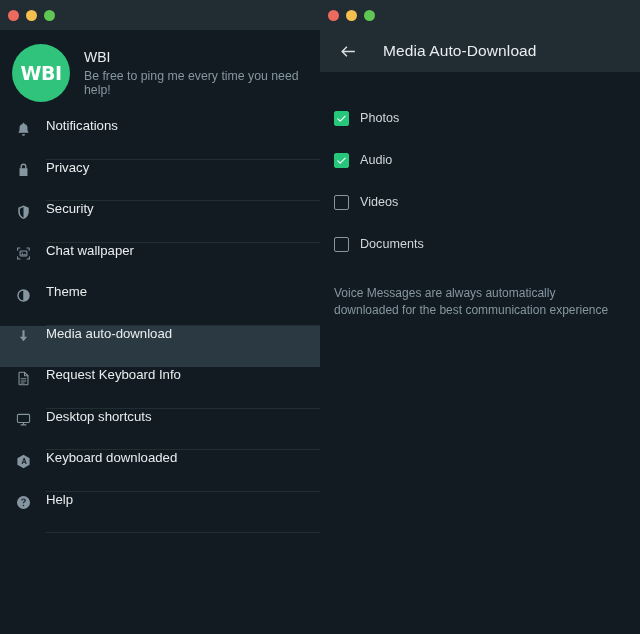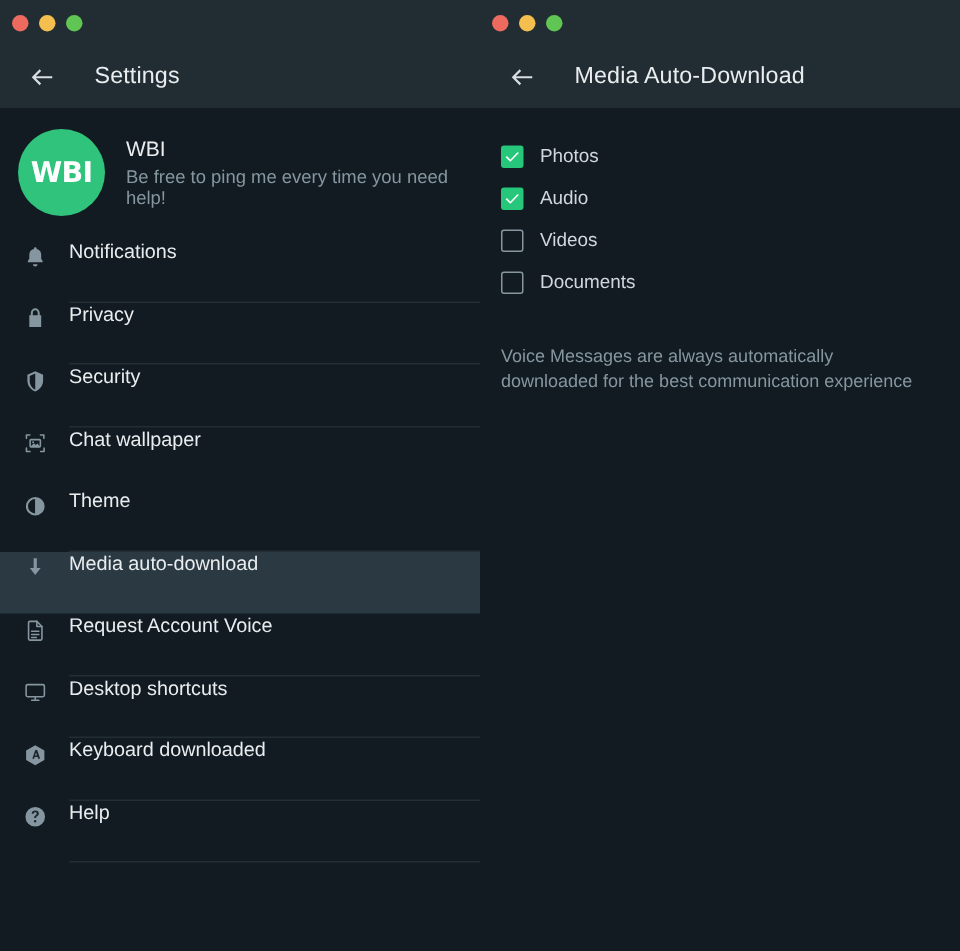--- a/index.html
+++ b/index.html
@@ -135,20 +135,21 @@
   .setting-label { color: #e9edef; font-size: 13.2px; }
 
   
   .media-body { padding: 18px 16px 0 14px; }
   .check-row {
     display: flex;
     align-items: center;
     height: 28px;
     gap: 11px;
     cursor: pointer;
+    margin-top: 14px;
   }
   .checkbox {
     width: 15px; height: 15px;
     flex: 0 0 auto;
     border-radius: 2px;
     display: flex; align-items: center; justify-content: center;
   }
   .checkbox.on  { background: #27c77b; border: 1px solid #27c77b; }
   .checkbox.off { background: transparent; border: 1.5px solid #8696a0; }
   .checkbox svg { width: 11px; height: 11px; stroke: #ffffff; stroke-width: 2.4; fill: none; stroke-linecap: round; stroke-linejoin: round; }
@@ -170,167 +171,159 @@
   <div class="watermark wm-b">WABETAINFO</div>
 
   <div class="pane pane-left">
 
     <div class="titlebar">
       <div class="dot dot-red"></div>
       <div class="dot dot-yellow"></div>
       <div class="dot dot-green"></div>
     </div>
 
+
+    <div class="profile">
+      <div class="avatar">
+        <span class="avatar-text">WBI</span>
+      </div>
+      <div class="profile-info">
+        <div class="profile-name">WBI</div>
+        <div class="profile-status">Be free to ping me every time you need help!</div>
+      </div>
+    </div>
+
+    <div class="settings-list">
+
+      <div class="setting-row">
+        <span class="setting-icon">
+          <svg viewBox="0 0 24 24">
+              <path class="ic-f" d="M12 2.5a1.3 1.3 0 0 1 1.3 1.3v.5a5.6 5.6 0 0 1 4.3 5.4v3.6l1.4 2.3v1.1H5v-1.1l1.4-2.3V9.7a5.6 5.6 0 0 1 4.3-5.4v-.5A1.3 1.3 0 0 1 12 2.5zM9.8 18.6h4.4a2.2 2.2 0 0 1-4.4 0z"></path>
+            </svg>
+        </span>
+        <span class="setting-label">Notifications</span>
+        <span class="sep"></span>
+      </div>
+
+      <div class="setting-row">
+        <span class="setting-icon">
+          <svg viewBox="0 0 24 24">
+              <path class="ic-f" d="M12 2.2a4.2 4.2 0 0 0-4.2 4.2v2.3H6.4v11.1h11.2V8.7h-1.4V6.4A4.2 4.2 0 0 0 12 2.2zm0 1.9a2.3 2.3 0 0 1 2.3 2.3v2.3H9.7V6.4A2.3 2.3 0 0 1 12 4.1z"></path>
+            </svg>
+        </span>
+        <span class="setting-label">Privacy</span>
+        <span class="sep"></span>
+      </div>
+
+      <div class="setting-row">
+        <span class="setting-icon">
+          <svg viewBox="0 0 24 24">
+              <path class="ic-f" d="M12 2.2 4.6 5.3v5.6c0 4.6 3.1 8.9 7.4 10.2 4.3-1.3 7.4-5.6 7.4-10.2V5.3L12 2.2zm0 2.1v15c-3-1.2-5.2-4.5-5.2-8.1V6.6L12 4.3z"></path>
+            </svg>
+        </span>
+        <span class="setting-label">Security</span>
+        <span class="sep"></span>
+      </div>
+
+      <div class="setting-row pre-active">
+        <span class="setting-icon">
+          <svg viewBox="0 0 24 24">
+            <path class="ic-s" d="M3.7 7.4V4.2h3.2M16.9 4.2h3.2v3.2M20.3 16.6v3.2h-3.2M7.1 19.8H3.7v-3.2"></path>
+            <rect class="ic-s" x="7.2" y="8.6" width="9.6" height="6.8" rx="0.8"></rect>
+            <circle class="ic-f" cx="10" cy="11" r="0.9"></circle>
+            <path class="ic-f" d="M8.1 14.6l2.6-2.6 1.7 1.7 1.6-1.5 2 2.4z"></path>
+          </svg>
+        </span>
+        <span class="setting-label">Chat wallpaper</span>
+        <span class="sep"></span>
+      </div>
+
+      <div class="setting-row">
+        <span class="setting-icon">
+          <svg viewBox="0 0 24 24">
+              <path class="ic-f" d="M12 3.2a8.8 8.8 0 1 0 0 17.6 8.8 8.8 0 0 0 0-17.6zm0 2v13.6a6.8 6.8 0 0 1 0-13.6z"></path>
+              <path class="ic-f" d="M12 5.2a6.8 6.8 0 0 1 0 13.6z" opacity="1"></path>
+            </svg>
+        </span>
+        <span class="setting-label">Theme</span>
+        <span class="sep"></span>
+      </div>
+
+      <div class="setting-row active">
+        <span class="setting-icon">
+          <svg viewBox="0 0 24 24">
+              <path class="ic-f" d="M10.5 3h3v9.3h3.6L12 18.8l-5.1-6.5h3.6z" fill="#c5ccd1"></path>
+            </svg>
+        </span>
+        <span class="setting-label">Media auto-download</span>
+        <span class="sep"></span>
+      </div>
+
+      <div class="setting-row">
+        <span class="setting-icon">
+          <svg viewBox="0 0 24 24">
+            <path class="ic-s" d="M13.5 3.2H6.9a1.2 1.2 0 0 0-1.2 1.2v15.2a1.2 1.2 0 0 0 1.2 1.2h10.2a1.2 1.2 0 0 0 1.2-1.2V8z"></path>
+            <path class="ic-s" d="M13.5 3.2V8h4.8"></path>
+            <path class="ic-s" d="M8.6 12.4h6.8M8.6 15.5h6.8M8.6 18.3h4.4"></path>
+          </svg>
+        </span>
+        <span class="setting-label">Request Keyboard Info</span>
+        <span class="sep"></span>
+      </div>
+
+      <div class="setting-row">
+        <span class="setting-icon">
+          <svg viewBox="0 0 24 24">
+            <rect class="ic-s" x="3.4" y="4.8" width="17.2" height="11.4" rx="1.6"></rect>
+            <path class="ic-s" d="M12 16.2v3.4M8.6 19.6h6.8"></path>
+          </svg>
+        </span>
+        <span class="setting-label">Desktop shortcuts</span>
+        <span class="sep"></span>
+      </div>
+
+      <div class="setting-row">
+        <span class="setting-icon">
+          <svg viewBox="0 0 24 24">
+            <path class="ic-f" d="M12 2.6 3.4 7.5v9l8.6 4.9 8.6-4.9v-9L12 2.6z"></path>
+            <path d="M12 7.1 9.2 15.4h1.7l.5-1.7h2.9l.5 1.7h1.8L13.8 7.1zm-.2 5.2.9-3 .9 3z" fill="#1d262c"></path>
+          </svg>
+        </span>
+        <span class="setting-label">Keyboard downloaded</span>
+        <span class="sep"></span>
+      </div>
+
+      <div class="setting-row">
+        <span class="setting-icon">
+          <svg viewBox="0 0 24 24">
+            <circle class="ic-f" cx="12" cy="12" r="9.2"></circle>
+            <path d="M12 6.2c-1.9 0-3.2 1.1-3.4 2.9h1.9c.1-.8.7-1.3 1.5-1.3.8 0 1.4.5 1.4 1.2 0 .6-.3.9-1.1 1.5-.9.6-1.3 1.2-1.3 2.2v.5h1.9v-.4c0-.7.3-1 1.1-1.6.9-.6 1.4-1.3 1.4-2.3 0-1.6-1.4-2.7-3.4-2.7zm-.1 8.8a1.15 1.15 0 1 0 0 2.3 1.15 1.15 0 0 0 0-2.3z" fill="#1d262c"></path>
+          </svg>
+        </span>
+        <span class="setting-label">Help</span>
+        <span class="sep"></span>
+      </div>
+
+    </div>
+  </div>
+
+  <div class="pane pane-right">
+
+    <div class="titlebar">
+      <div class="dot dot-red"></div>
+      <div class="dot dot-yellow"></div>
+      <div class="dot dot-green"></div>
+    </div>
+
     <div class="header">
       <div class="back-btn">
         <svg viewBox="0 0 24 24">
           <path d="M20 12H4M10 6l-6 6 6 6"></path>
         </svg>
       </div>
-      <div class="header-title">Settings</div>
-    </div>
-
-    <div class="profile">
-      <div class="avatar">
-        <span class="avatar-text">WBI</span>
-      </div>
-      <div class="profile-info">
-        <div class="profile-name">WBI</div>
-        <div class="profile-status">Be free to ping me every time you need help!</div>
-      </div>
-    </div>
-
-    <div class="settings-list">
-
-      <div class="setting-row">
-        <span class="setting-icon">
-          <svg viewBox="0 0 24 24">
-              <path class="ic-f" d="M12 2.5a1.3 1.3 0 0 1 1.3 1.3v.5a5.6 5.6 0 0 1 4.3 5.4v3.6l1.4 2.3v1.1H5v-1.1l1.4-2.3V9.7a5.6 5.6 0 0 1 4.3-5.4v-.5A1.3 1.3 0 0 1 12 2.5zM9.8 18.6h4.4a2.2 2.2 0 0 1-4.4 0z"></path>
-            </svg>
-        </span>
-        <span class="setting-label">Notifications</span>
-        <span class="sep"></span>
-      </div>
-
-      <div class="setting-row">
-        <span class="setting-icon">
-          <svg viewBox="0 0 24 24">
-              <path class="ic-f" d="M12 2.2a4.2 4.2 0 0 0-4.2 4.2v2.3H6.4v11.1h11.2V8.7h-1.4V6.4A4.2 4.2 0 0 0 12 2.2zm0 1.9a2.3 2.3 0 0 1 2.3 2.3v2.3H9.7V6.4A2.3 2.3 0 0 1 12 4.1z"></path>
-            </svg>
-        </span>
-        <span class="setting-label">Privacy</span>
-        <span class="sep"></span>
-      </div>
-
-      <div class="setting-row">
-        <span class="setting-icon">
-          <svg viewBox="0 0 24 24">
-              <path class="ic-f" d="M12 2.2 4.6 5.3v5.6c0 4.6 3.1 8.9 7.4 10.2 4.3-1.3 7.4-5.6 7.4-10.2V5.3L12 2.2zm0 2.1v15c-3-1.2-5.2-4.5-5.2-8.1V6.6L12 4.3z"></path>
-            </svg>
-        </span>
-        <span class="setting-label">Security</span>
-        <span class="sep"></span>
-      </div>
-
-      <div class="setting-row pre-active">
-        <span class="setting-icon">
-          <svg viewBox="0 0 24 24">
-            <path class="ic-s" d="M3.7 7.4V4.2h3.2M16.9 4.2h3.2v3.2M20.3 16.6v3.2h-3.2M7.1 19.8H3.7v-3.2"></path>
-            <rect class="ic-s" x="7.2" y="8.6" width="9.6" height="6.8" rx="0.8"></rect>
-            <circle class="ic-f" cx="10" cy="11" r="0.9"></circle>
-            <path class="ic-f" d="M8.1 14.6l2.6-2.6 1.7 1.7 1.6-1.5 2 2.4z"></path>
-          </svg>
-        </span>
-        <span class="setting-label">Chat wallpaper</span>
-        <span class="sep"></span>
-      </div>
-
-      <div class="setting-row">
-        <span class="setting-icon">
-          <svg viewBox="0 0 24 24">
-              <path class="ic-f" d="M12 3.2a8.8 8.8 0 1 0 0 17.6 8.8 8.8 0 0 0 0-17.6zm0 2v13.6a6.8 6.8 0 0 1 0-13.6z"></path>
-              <path class="ic-f" d="M12 5.2a6.8 6.8 0 0 1 0 13.6z" opacity="1"></path>
-            </svg>
-        </span>
-        <span class="setting-label">Theme</span>
-        <span class="sep"></span>
-      </div>
-
-      <div class="setting-row active">
-        <span class="setting-icon">
-          <svg viewBox="0 0 24 24">
-              <path class="ic-f" d="M10.5 3h3v9.3h3.6L12 18.8l-5.1-6.5h3.6z" fill="#c5ccd1"></path>
-            </svg>
-        </span>
-        <span class="setting-label">Media auto-download</span>
-        <span class="sep"></span>
-      </div>
-
-      <div class="setting-row">
-        <span class="setting-icon">
-          <svg viewBox="0 0 24 24">
-            <path class="ic-s" d="M13.5 3.2H6.9a1.2 1.2 0 0 0-1.2 1.2v15.2a1.2 1.2 0 0 0 1.2 1.2h10.2a1.2 1.2 0 0 0 1.2-1.2V8z"></path>
-            <path class="ic-s" d="M13.5 3.2V8h4.8"></path>
-            <path class="ic-s" d="M8.6 12.4h6.8M8.6 15.5h6.8M8.6 18.3h4.4"></path>
-          </svg>
-        </span>
-        <span class="setting-label">Request Account Voice</span>
-        <span class="sep"></span>
-      </div>
-
-      <div class="setting-row">
-        <span class="setting-icon">
-          <svg viewBox="0 0 24 24">
-            <rect class="ic-s" x="3.4" y="4.8" width="17.2" height="11.4" rx="1.6"></rect>
-            <path class="ic-s" d="M12 16.2v3.4M8.6 19.6h6.8"></path>
-          </svg>
-        </span>
-        <span class="setting-label">Desktop shortcuts</span>
-        <span class="sep"></span>
-      </div>
-
-      <div class="setting-row">
-        <span class="setting-icon">
-          <svg viewBox="0 0 24 24">
-            <path class="ic-f" d="M12 2.6 3.4 7.5v9l8.6 4.9 8.6-4.9v-9L12 2.6z"></path>
-            <path d="M12 7.1 9.2 15.4h1.7l.5-1.7h2.9l.5 1.7h1.8L13.8 7.1zm-.2 5.2.9-3 .9 3z" fill="#1d262c"></path>
-          </svg>
-        </span>
-        <span class="setting-label">Keyboard downloaded</span>
-        <span class="sep"></span>
-      </div>
-
-      <div class="setting-row">
-        <span class="setting-icon">
-          <svg viewBox="0 0 24 24">
-            <circle class="ic-f" cx="12" cy="12" r="9.2"></circle>
-            <path d="M12 6.2c-1.9 0-3.2 1.1-3.4 2.9h1.9c.1-.8.7-1.3 1.5-1.3.8 0 1.4.5 1.4 1.2 0 .6-.3.9-1.1 1.5-.9.6-1.3 1.2-1.3 2.2v.5h1.9v-.4c0-.7.3-1 1.1-1.6.9-.6 1.4-1.3 1.4-2.3 0-1.6-1.4-2.7-3.4-2.7zm-.1 8.8a1.15 1.15 0 1 0 0 2.3 1.15 1.15 0 0 0 0-2.3z" fill="#1d262c"></path>
-          </svg>
-        </span>
-        <span class="setting-label">Help</span>
-        <span class="sep"></span>
-      </div>
-
-    </div>
-  </div>
-
-  <div class="pane pane-right">
-
-    <div class="titlebar">
-      <div class="dot dot-red"></div>
-      <div class="dot dot-yellow"></div>
-      <div class="dot dot-green"></div>
-    </div>
-
-    <div class="header">
-      <div class="back-btn">
-        <svg viewBox="0 0 24 24">
-          <path d="M20 12H4M10 6l-6 6 6 6"></path>
-        </svg>
-      </div>
       <div class="header-title">Media Auto-Download</div>
     </div>
 
     <div class="media-body">
 
       <div class="check-row">
         <span class="checkbox on">
           <svg viewBox="0 0 24 24">
               <path d="M4 12.6l5.2 5.2L20 6.6"></path>
             </svg>

